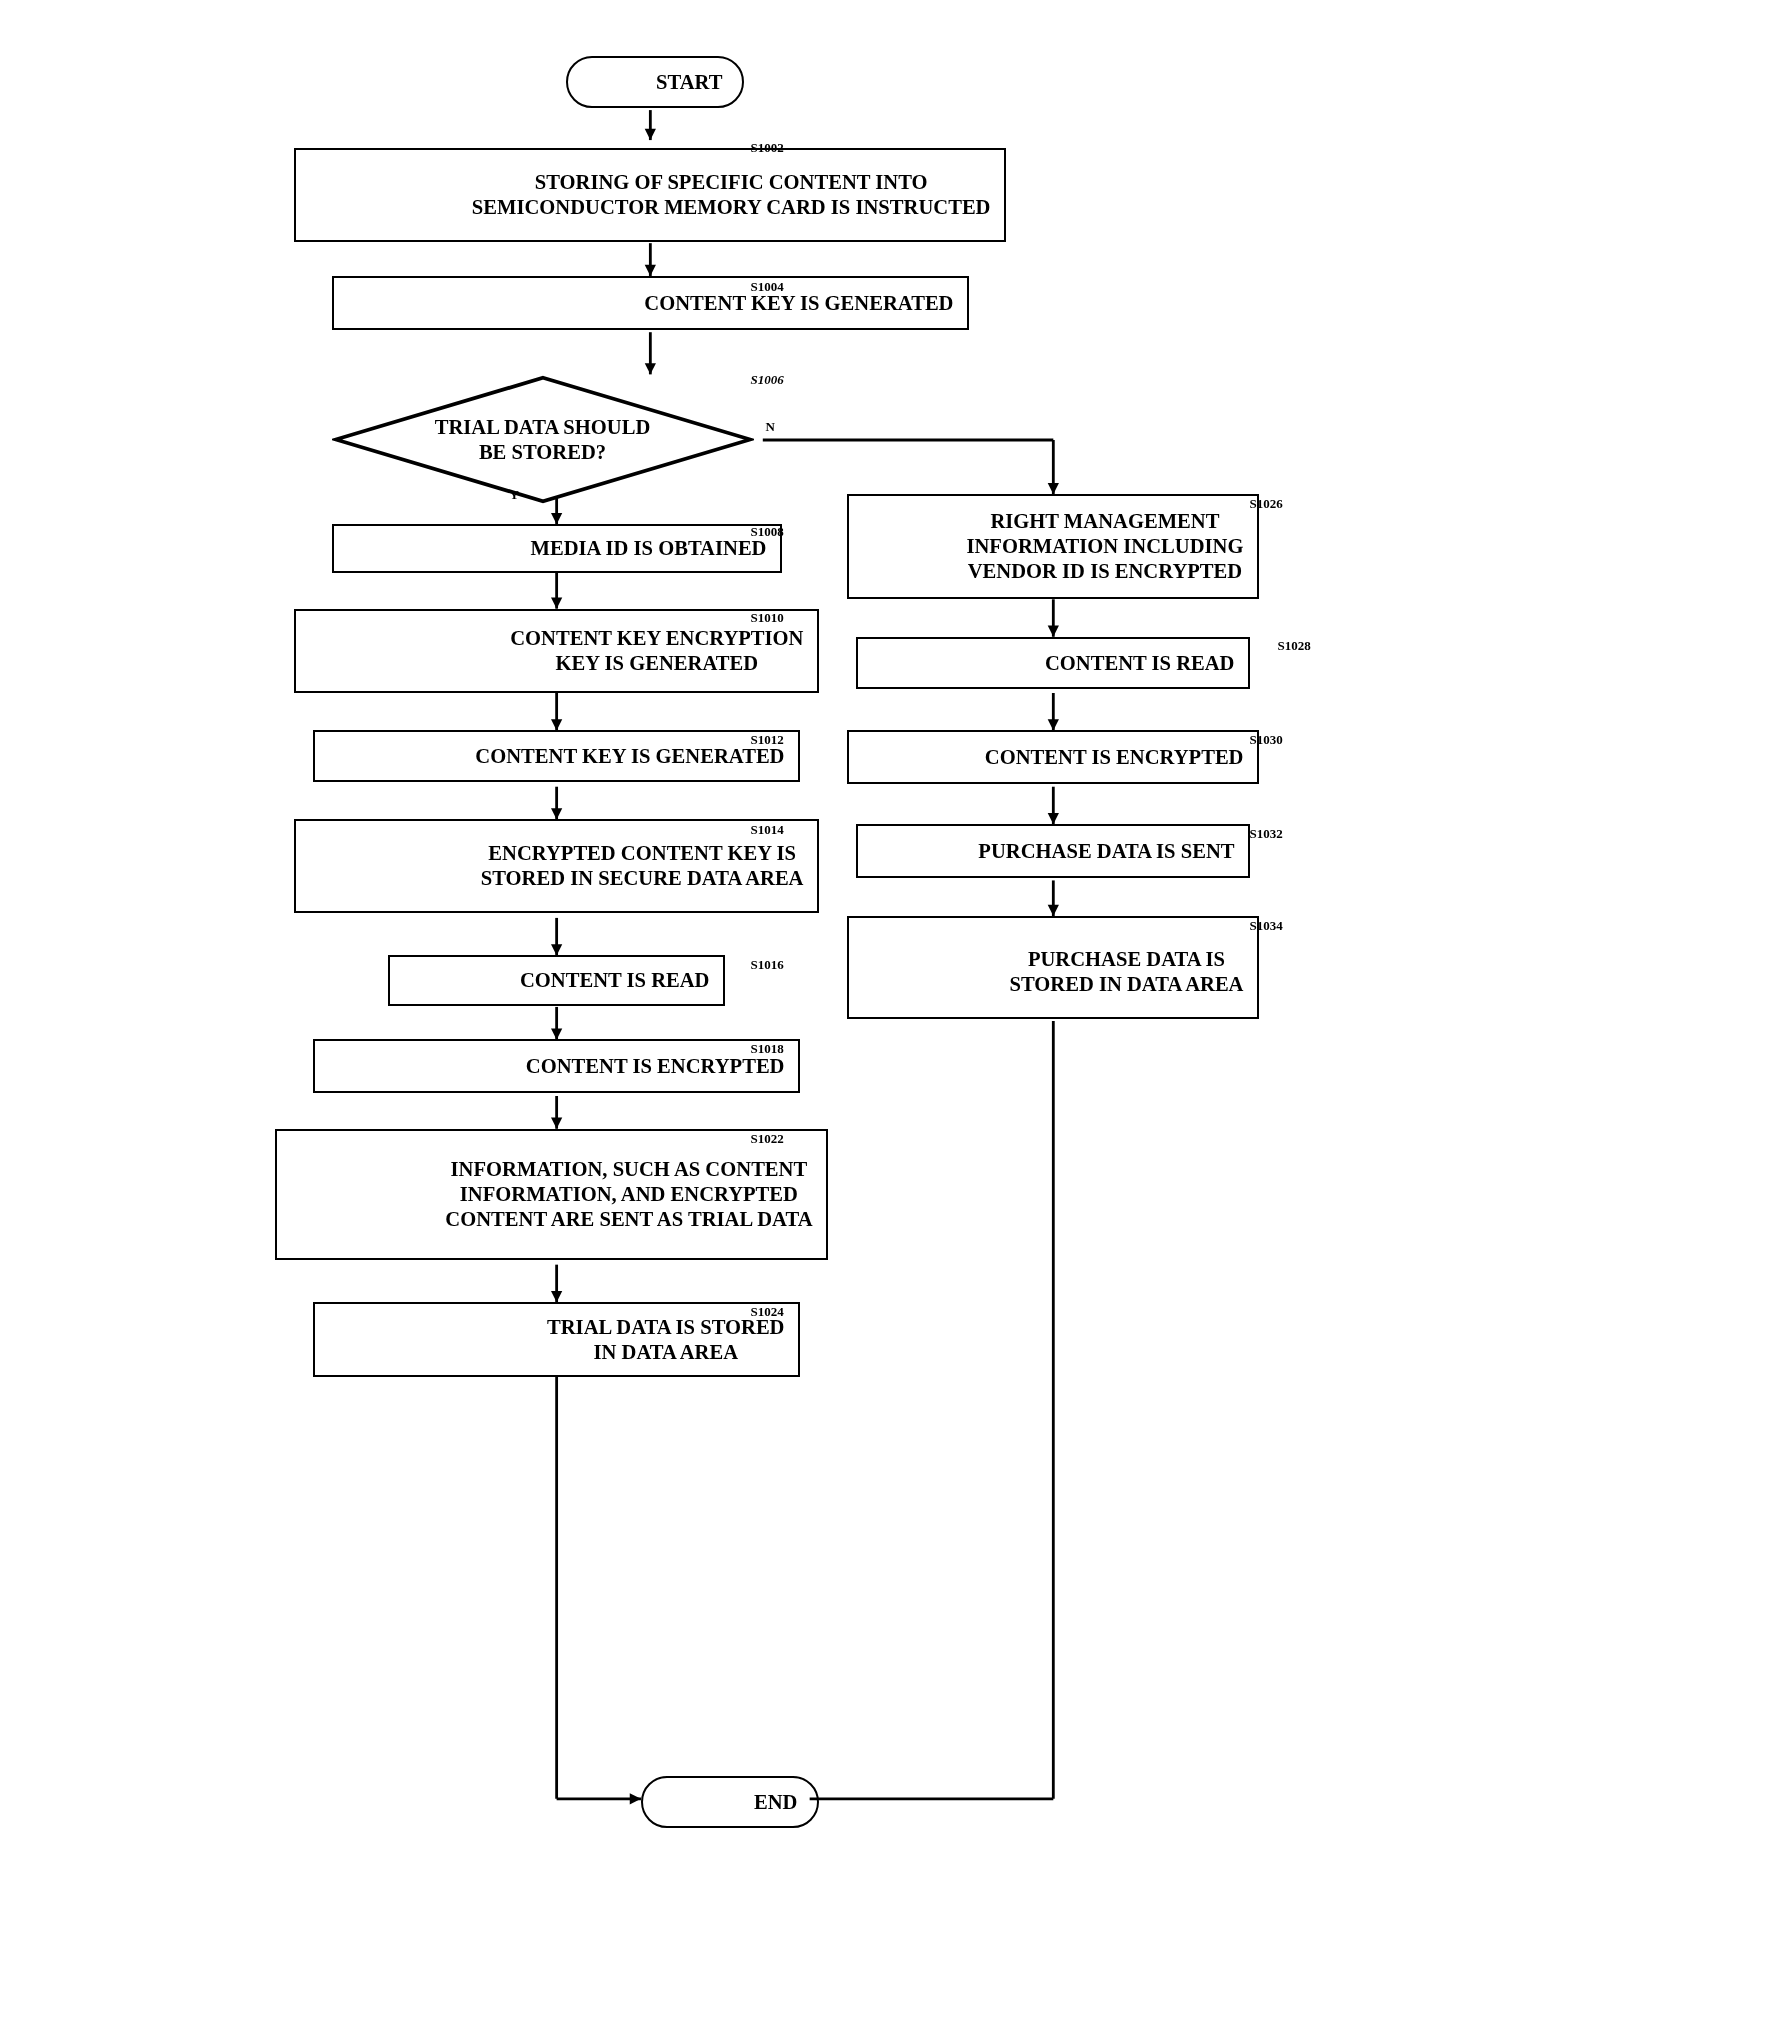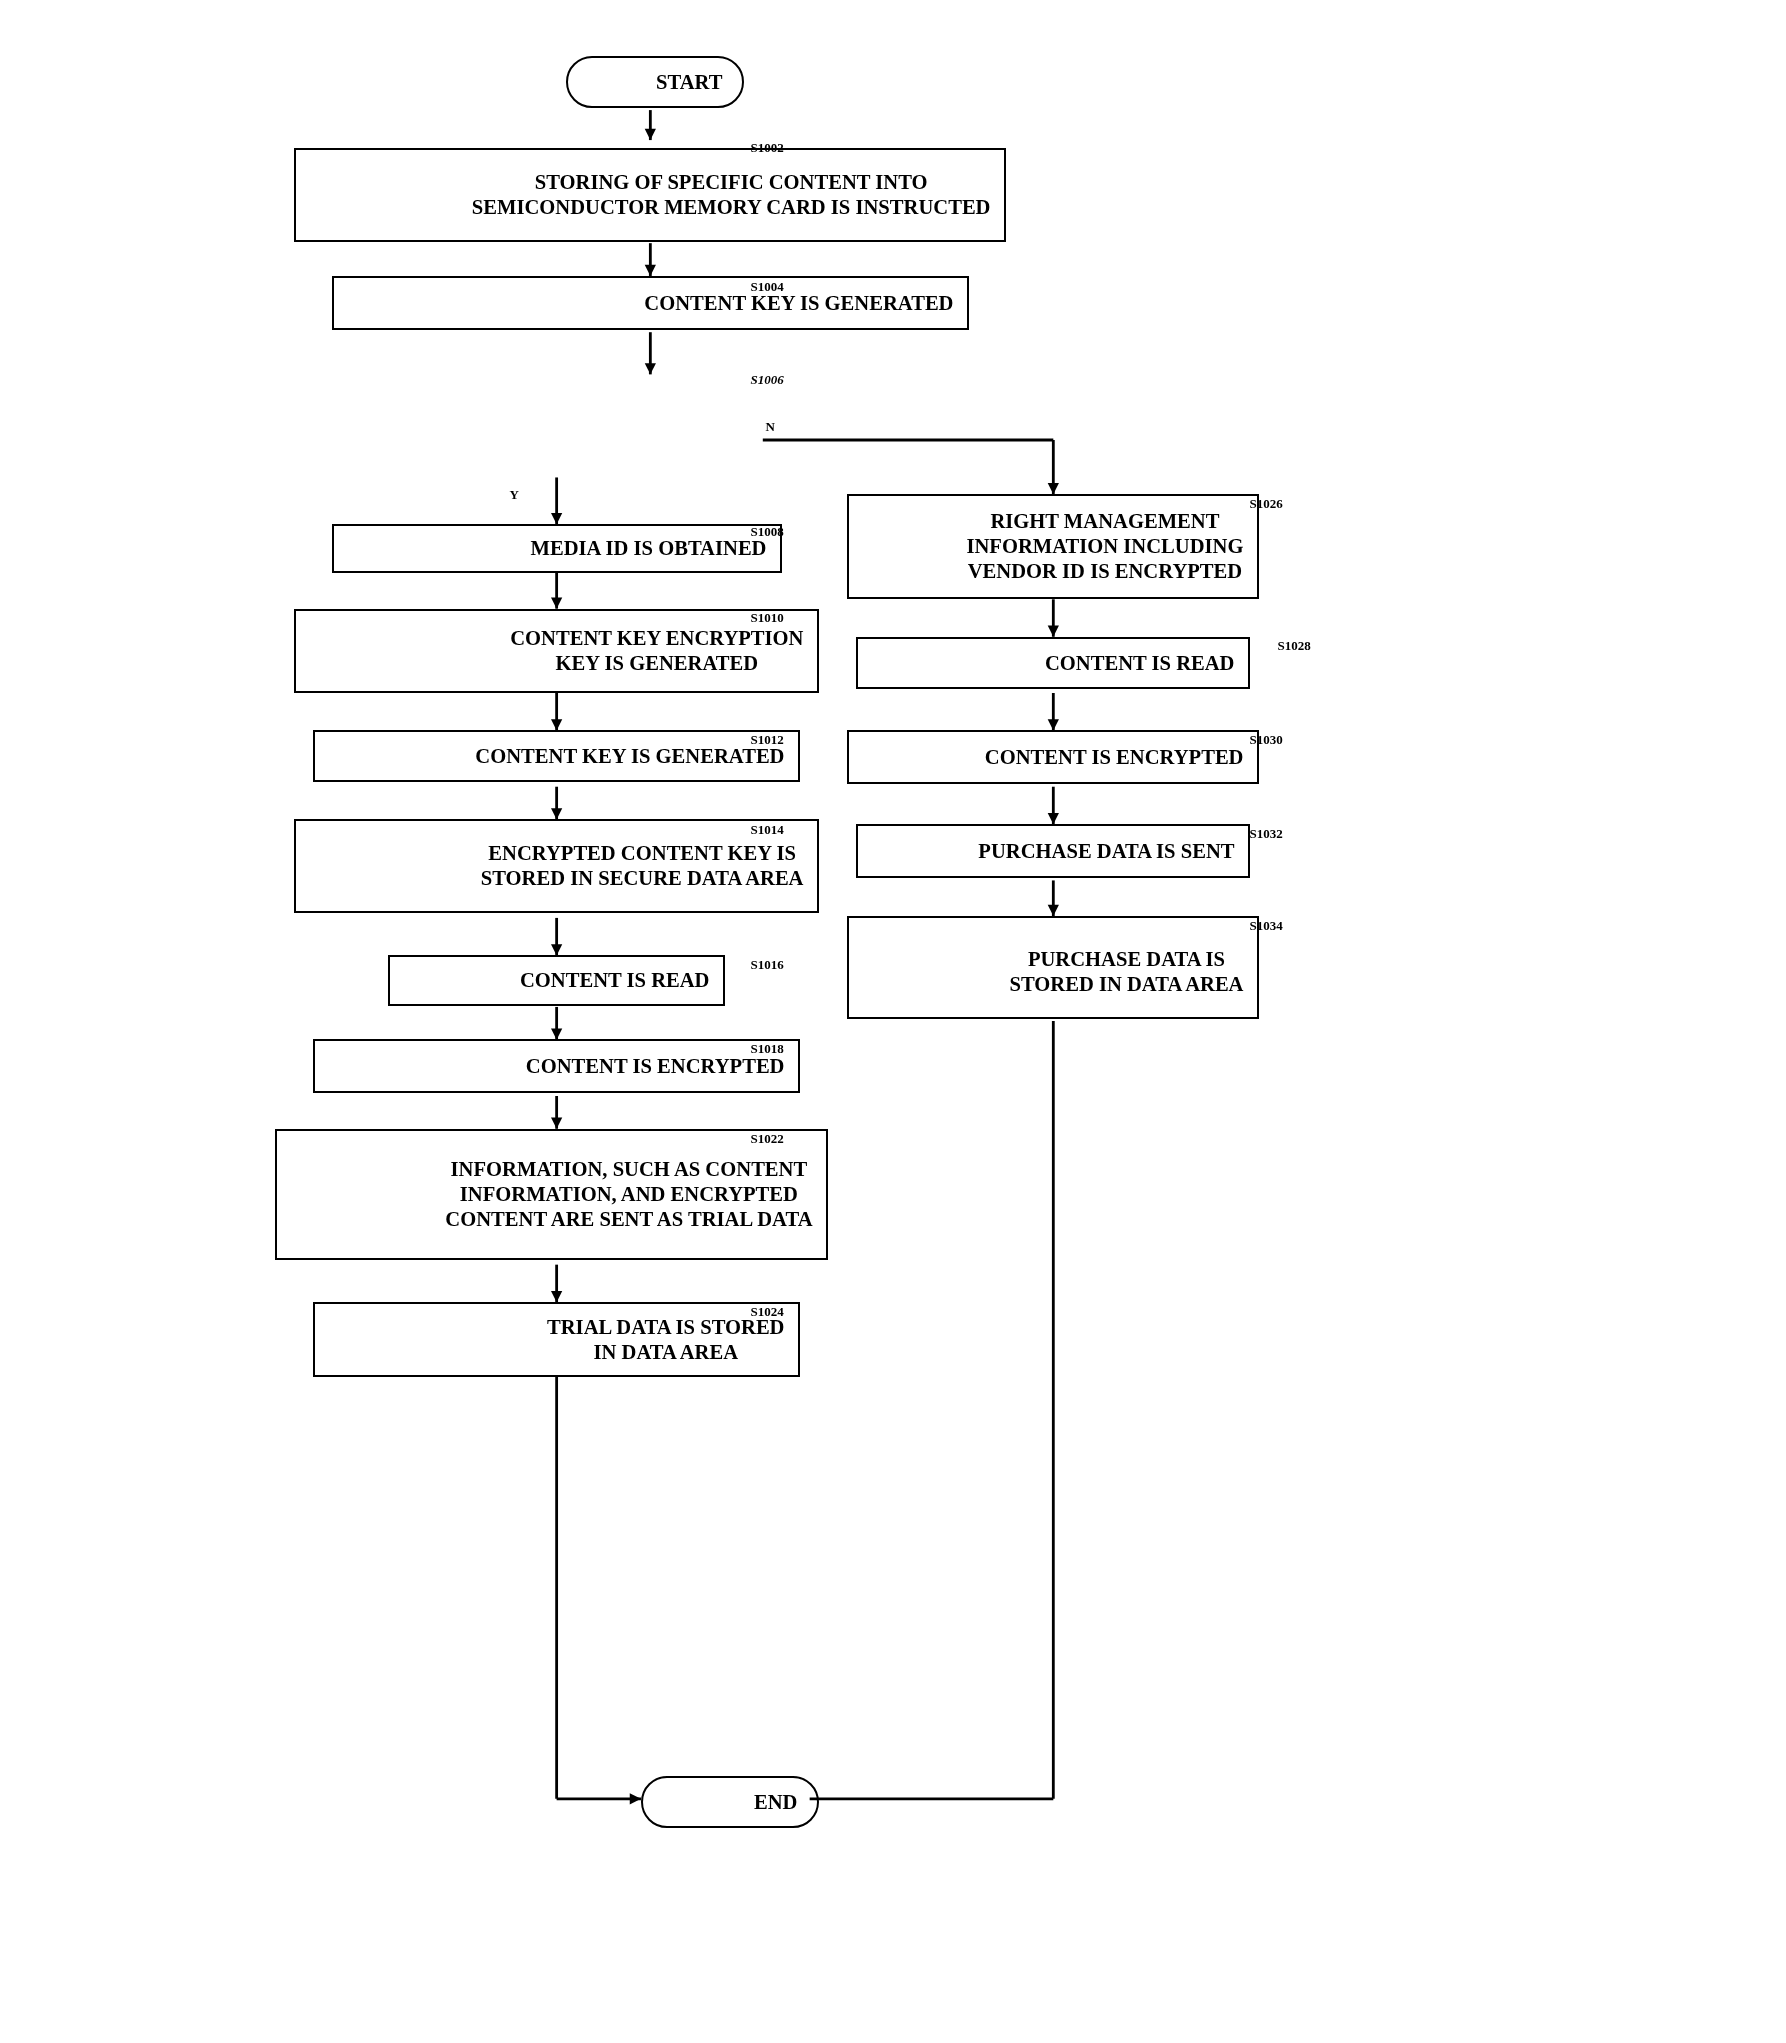--- a/index.html
+++ b/index.html
@@ -169,20 +169,30 @@
   </div>
 
   <div class="node rect" style="left: 94px; top: 239px; width: 637px; height: 54px;">
     <span>CONTENT KEY IS GENERATED</span>
   </div>
 
   <div class="label" style="left: 513px; top: 335px; font-style: italic;">
     <span>S1006</span>
   </div>
 
+  <div class="node diamond" style="left: 94px; top: 337px; width: 422px; height: 131px;">
+    <div class="diamond-inner">
+      <svg viewBox="0 0 450 140" preserveAspectRatio="none">
+        <polygon points="225,4 446,70 225,136 4,70" fill="white" stroke="black" stroke-width="4"></polygon>
+      </svg>
+      <div class="diamond-text">
+        TRIAL DATA SHOULD<br>BE STORED?
+      </div>
+    </div>
+  </div>
 
   <div class="label" style="left: 272px; top: 450px;">
     <span>Y</span>
   </div>
 
   <div class="label" style="left: 528px; top: 382px;">
     <span>N</span>
   </div>
 
   <div class="label" style="left: 513px; top: 487px;">

